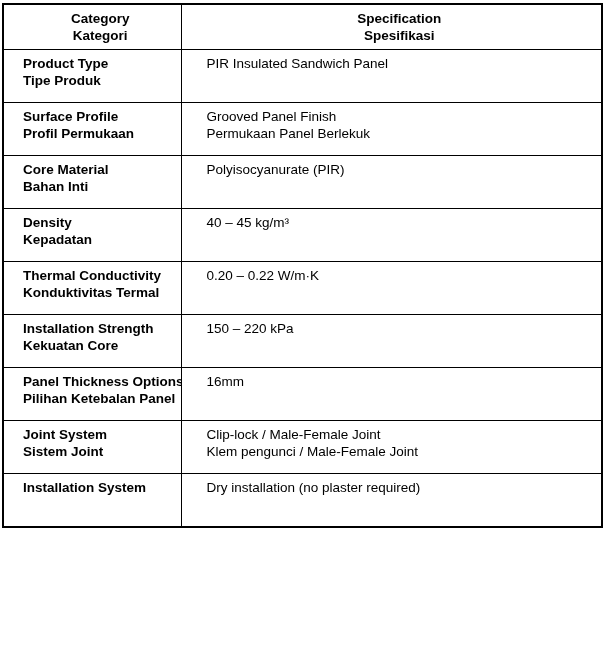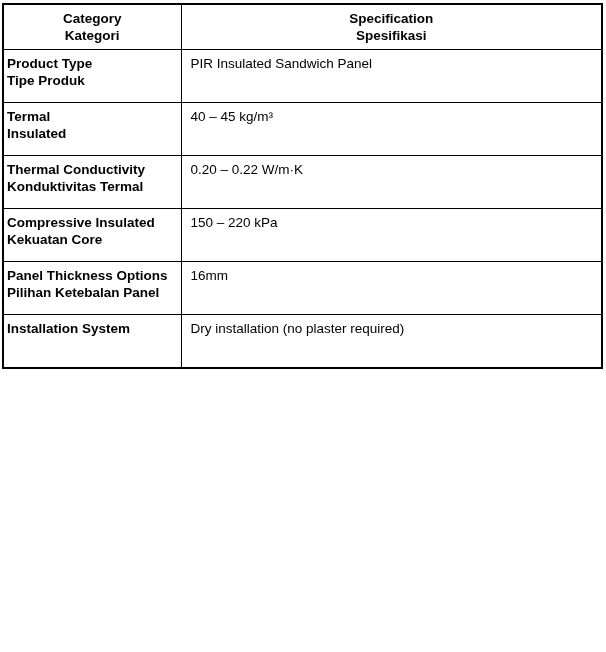--- a/index.html
+++ b/index.html
@@ -42,20 +42,21 @@
     height: 45px;
     vertical-align: top;
     padding: 5px 8px 2px 9px;
   }
   td.cat {
     font-weight: bold;
     padding-left: 3px;
   }
   .line {
     white-space: nowrap;
+    margin-left: 16px;
   }
 </style>
 </head>
 <body>
 
 <div class="page">
   <table class="spec-table">
     <colgroup>
       <col class="col-cat">
       <col class="col-spec">
@@ -77,26 +78,46 @@
     <td class="cat">
       <div class="line">Product Type</div>
       <div class="line">Tipe Produk</div>
     </td>
     <td class="spec">
       <div class="line">PIR Insulated Sandwich Panel</div>
       <div class="line"></div>
     </td>
   </tr>
 
-
+  <tr>
+    <td class="cat">
+      <div class="line">Surface Profile</div>
+      <div class="line">Profil Permukaan</div>
+    </td>
+    <td class="spec">
+      <div class="line">Grooved Panel Finish</div>
+      <div class="line">Permukaan Panel Berlekuk</div>
+    </td>
+  </tr>
 
   <tr>
     <td class="cat">
-      <div class="line">Termal</div>
-      <div class="line">Insulated</div>
+      <div class="line">Core Material</div>
+      <div class="line">Bahan Inti</div>
+    </td>
+    <td class="spec">
+      <div class="line">Polyisocyanurate (PIR)</div>
+      <div class="line"></div>
+    </td>
+  </tr>
+
+  <tr>
+    <td class="cat">
+      <div class="line">Density</div>
+      <div class="line">Kepadatan</div>
     </td>
     <td class="spec">
       <div class="line">40 – 45 kg/m³</div>
       <div class="line"></div>
     </td>
   </tr>
 
   <tr>
     <td class="cat">
       <div class="line">Thermal Conductivity</div>
@@ -104,21 +125,21 @@
     </td>
     <td class="spec">
       <div class="line">0.20 – 0.22 W/m·K</div>
       <div class="line"></div>
     </td>
   </tr>
 
 
   <tr>
     <td class="cat">
-      <div class="line">Compressive Insulated</div>
+      <div class="line">Installation Strength</div>
       <div class="line">Kekuatan Core</div>
     </td>
     <td class="spec">
       <div class="line">150 – 220 kPa</div>
       <div class="line"></div>
     </td>
   </tr>
 
   <tr>
     <td class="cat">
@@ -126,20 +147,30 @@
       <div class="line">Pilihan Ketebalan Panel</div>
     </td>
     <td class="spec">
       <div class="line">16mm</div>
       <div class="line"></div>
     </td>
   </tr>
 
 
 
+  <tr>
+    <td class="cat">
+      <div class="line">Joint System</div>
+      <div class="line">Sistem Joint</div>
+    </td>
+    <td class="spec">
+      <div class="line">Clip-lock / Male-Female Joint</div>
+      <div class="line">Klem pengunci / Male-Female Joint</div>
+    </td>
+  </tr>
 
   <tr>
     <td class="cat">
       <div class="line">Installation System</div>
 
     </td>
     <td class="spec">
       <div class="line">Dry installation (no plaster required)</div>
 
     </td>

